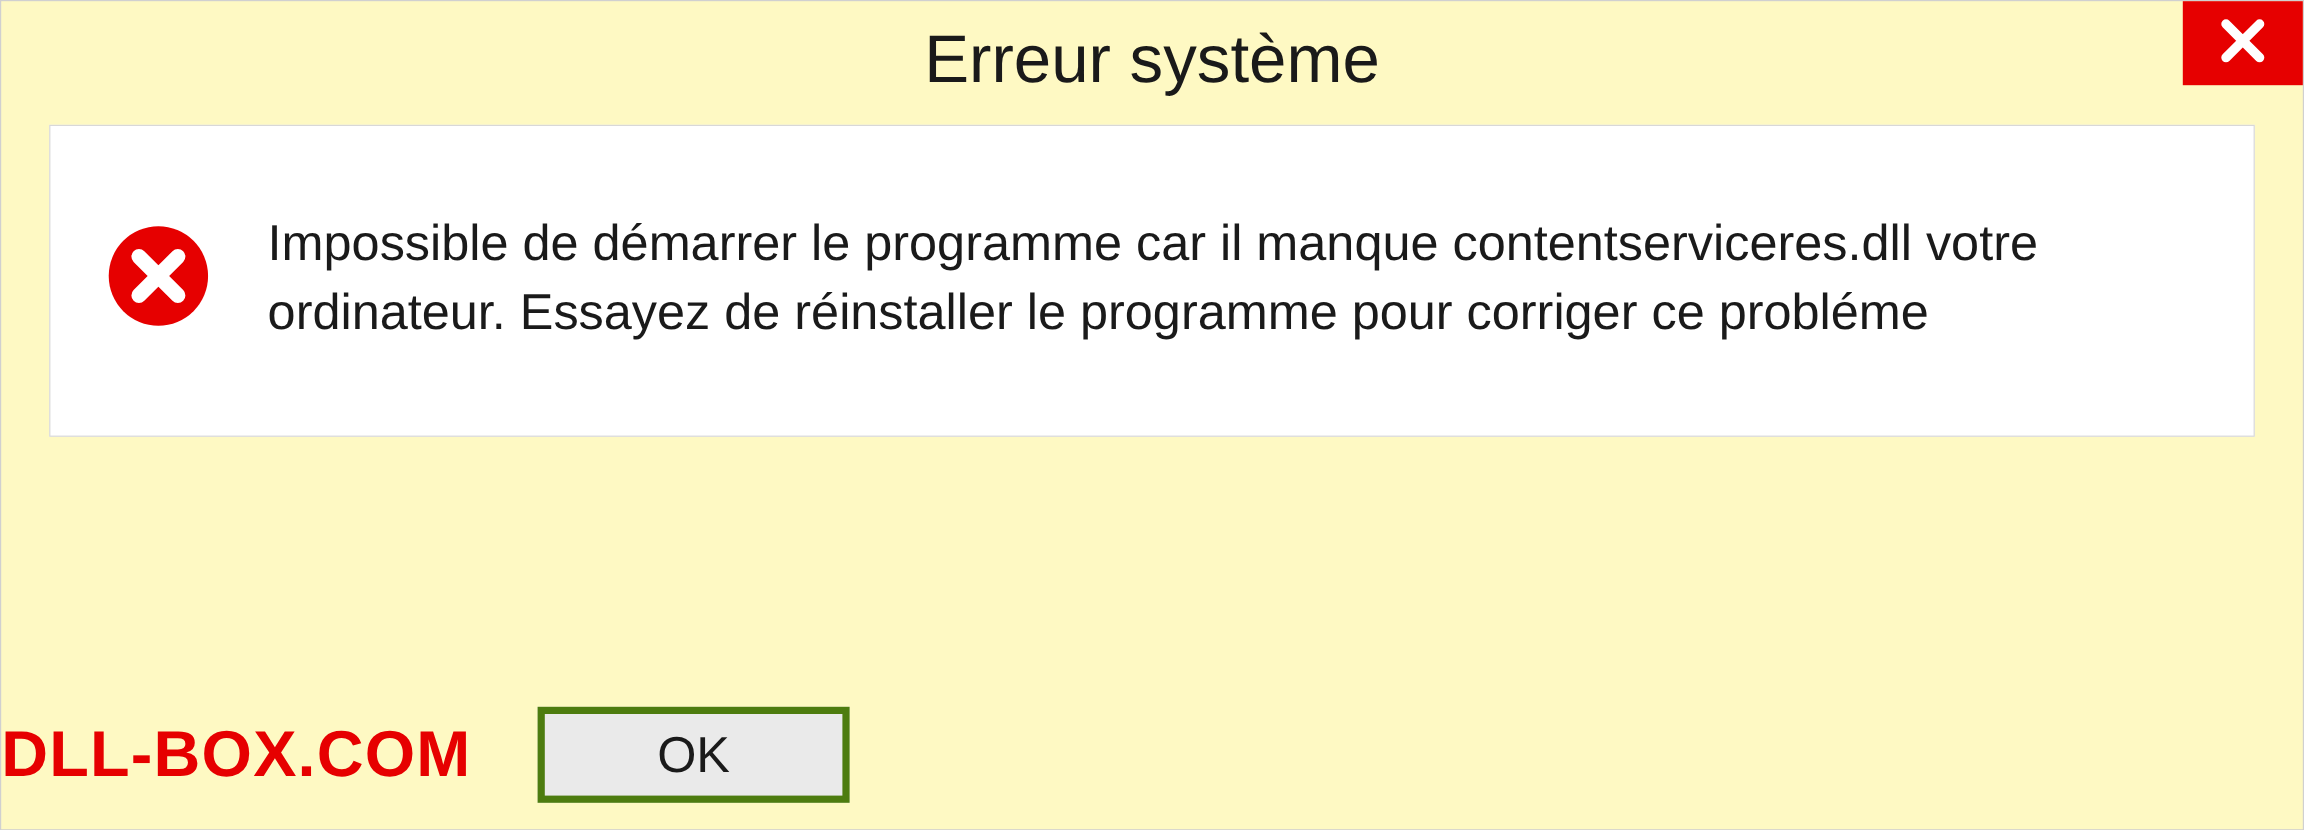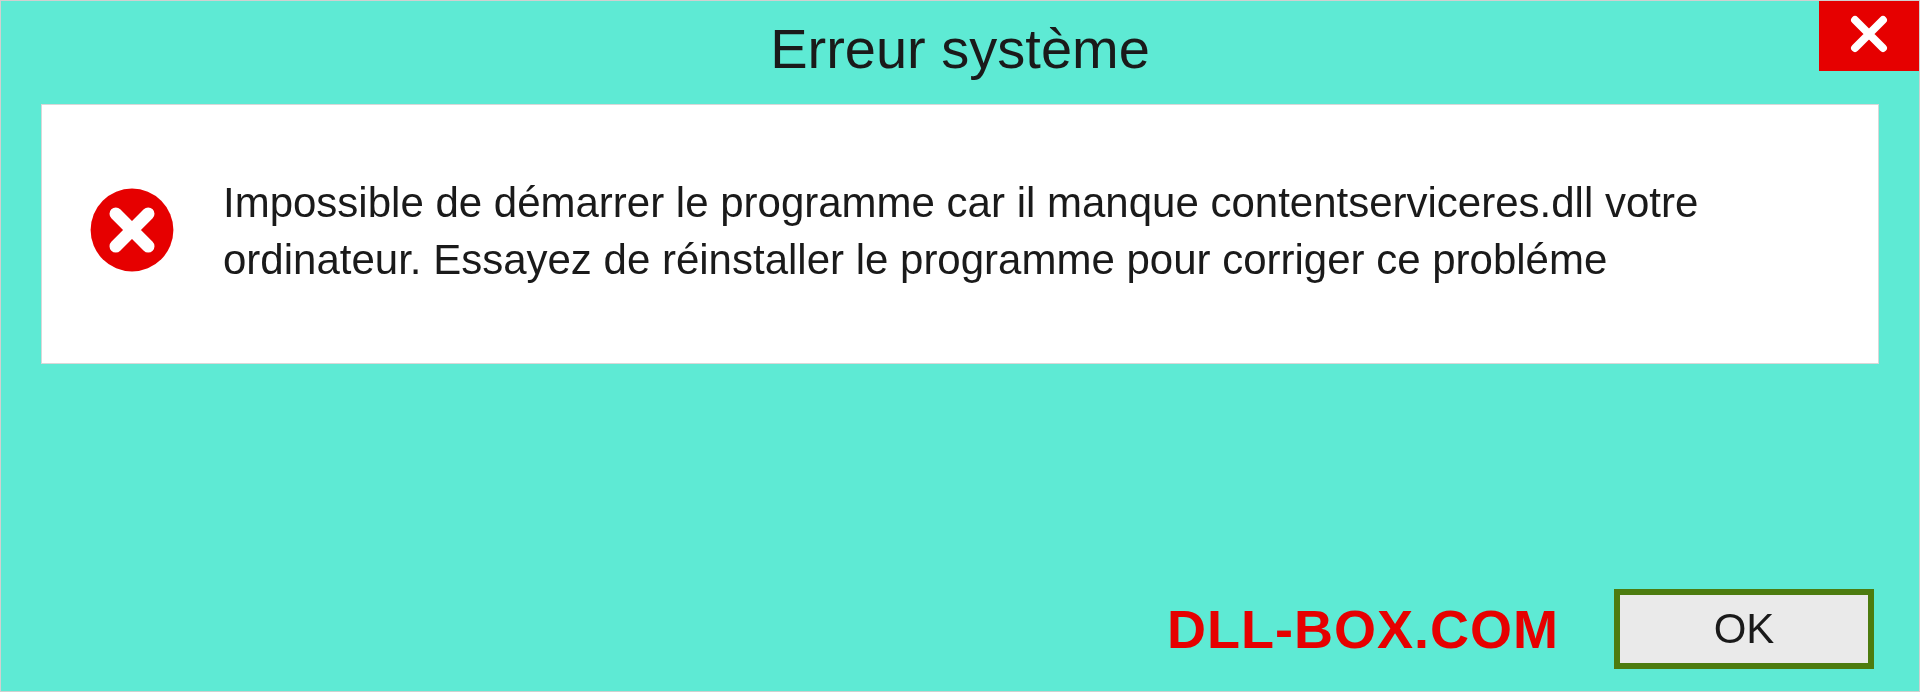--- a/index.html
+++ b/index.html
@@ -11,21 +11,21 @@
       font-family: Arial, Helvetica, sans-serif;
       background: #f2f2f2;
       width: 1920px;
       height: 692px;
       position: relative;
     }
     .dialog {
       position: relative;
       width: 100%;
       height: 100%;
-      background: #5eead4;
+      background: #fef9c3;
       border: 1px solid #d0d0d0;
     }
     .title-bar {
       position: relative;
       height: 95px;
       display: flex;
       align-items: center;
       justify-content: center;
     }
     .title-text {
@@ -75,21 +75,20 @@
       font-weight: 400;
     }
     .footer {
       position: absolute;
       bottom: 0;
       left: 0;
       right: 0;
       height: 125px;
       display: flex;
       align-items: center;
-      justify-content: flex-end;
       padding-right: 45px;
       gap: 55px;
     }
     .brand {
       font-size: 54px;
       font-weight: 800;
       color: #e60000;
       letter-spacing: 1px;
     }
     .ok-btn {

